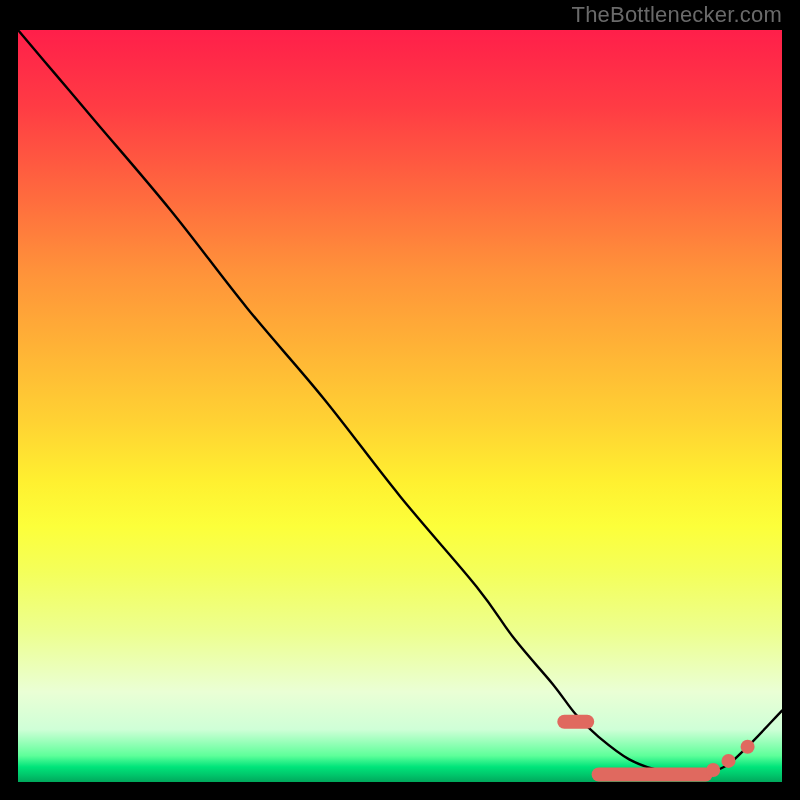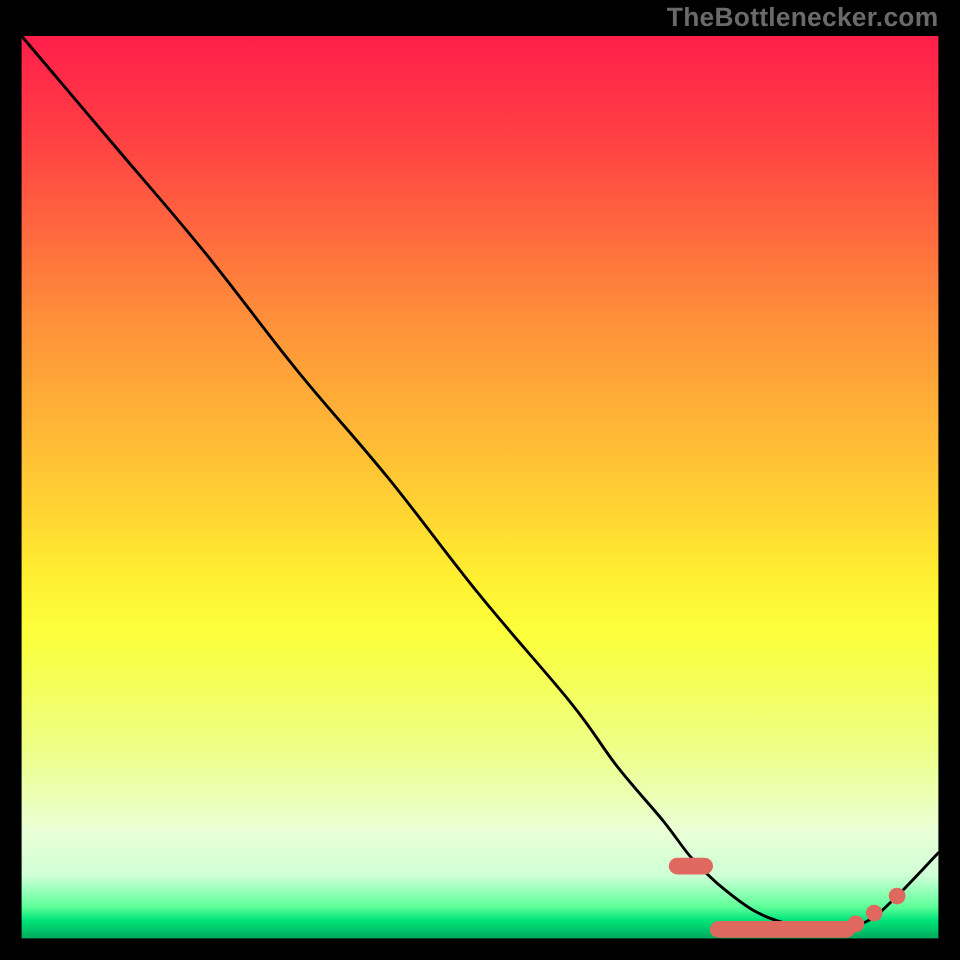--- a/index.html
+++ b/index.html
@@ -16,21 +16,21 @@
     width: 800px;
     height: 800px;
     background: #000;
   }
   .attribution {
     position: absolute;
     top: 2px;
     right: 18px;
     color: #6a6a6a;
     font-size: 22px;
-    font-weight: 700;
+    font-weight: 400;
     letter-spacing: 0.2px;
   }
   .plot-box {
     position: absolute;
     left: 18px;
     top: 30px;
     width: 764px;
     height: 752px;
     background: linear-gradient(
       to bottom,

